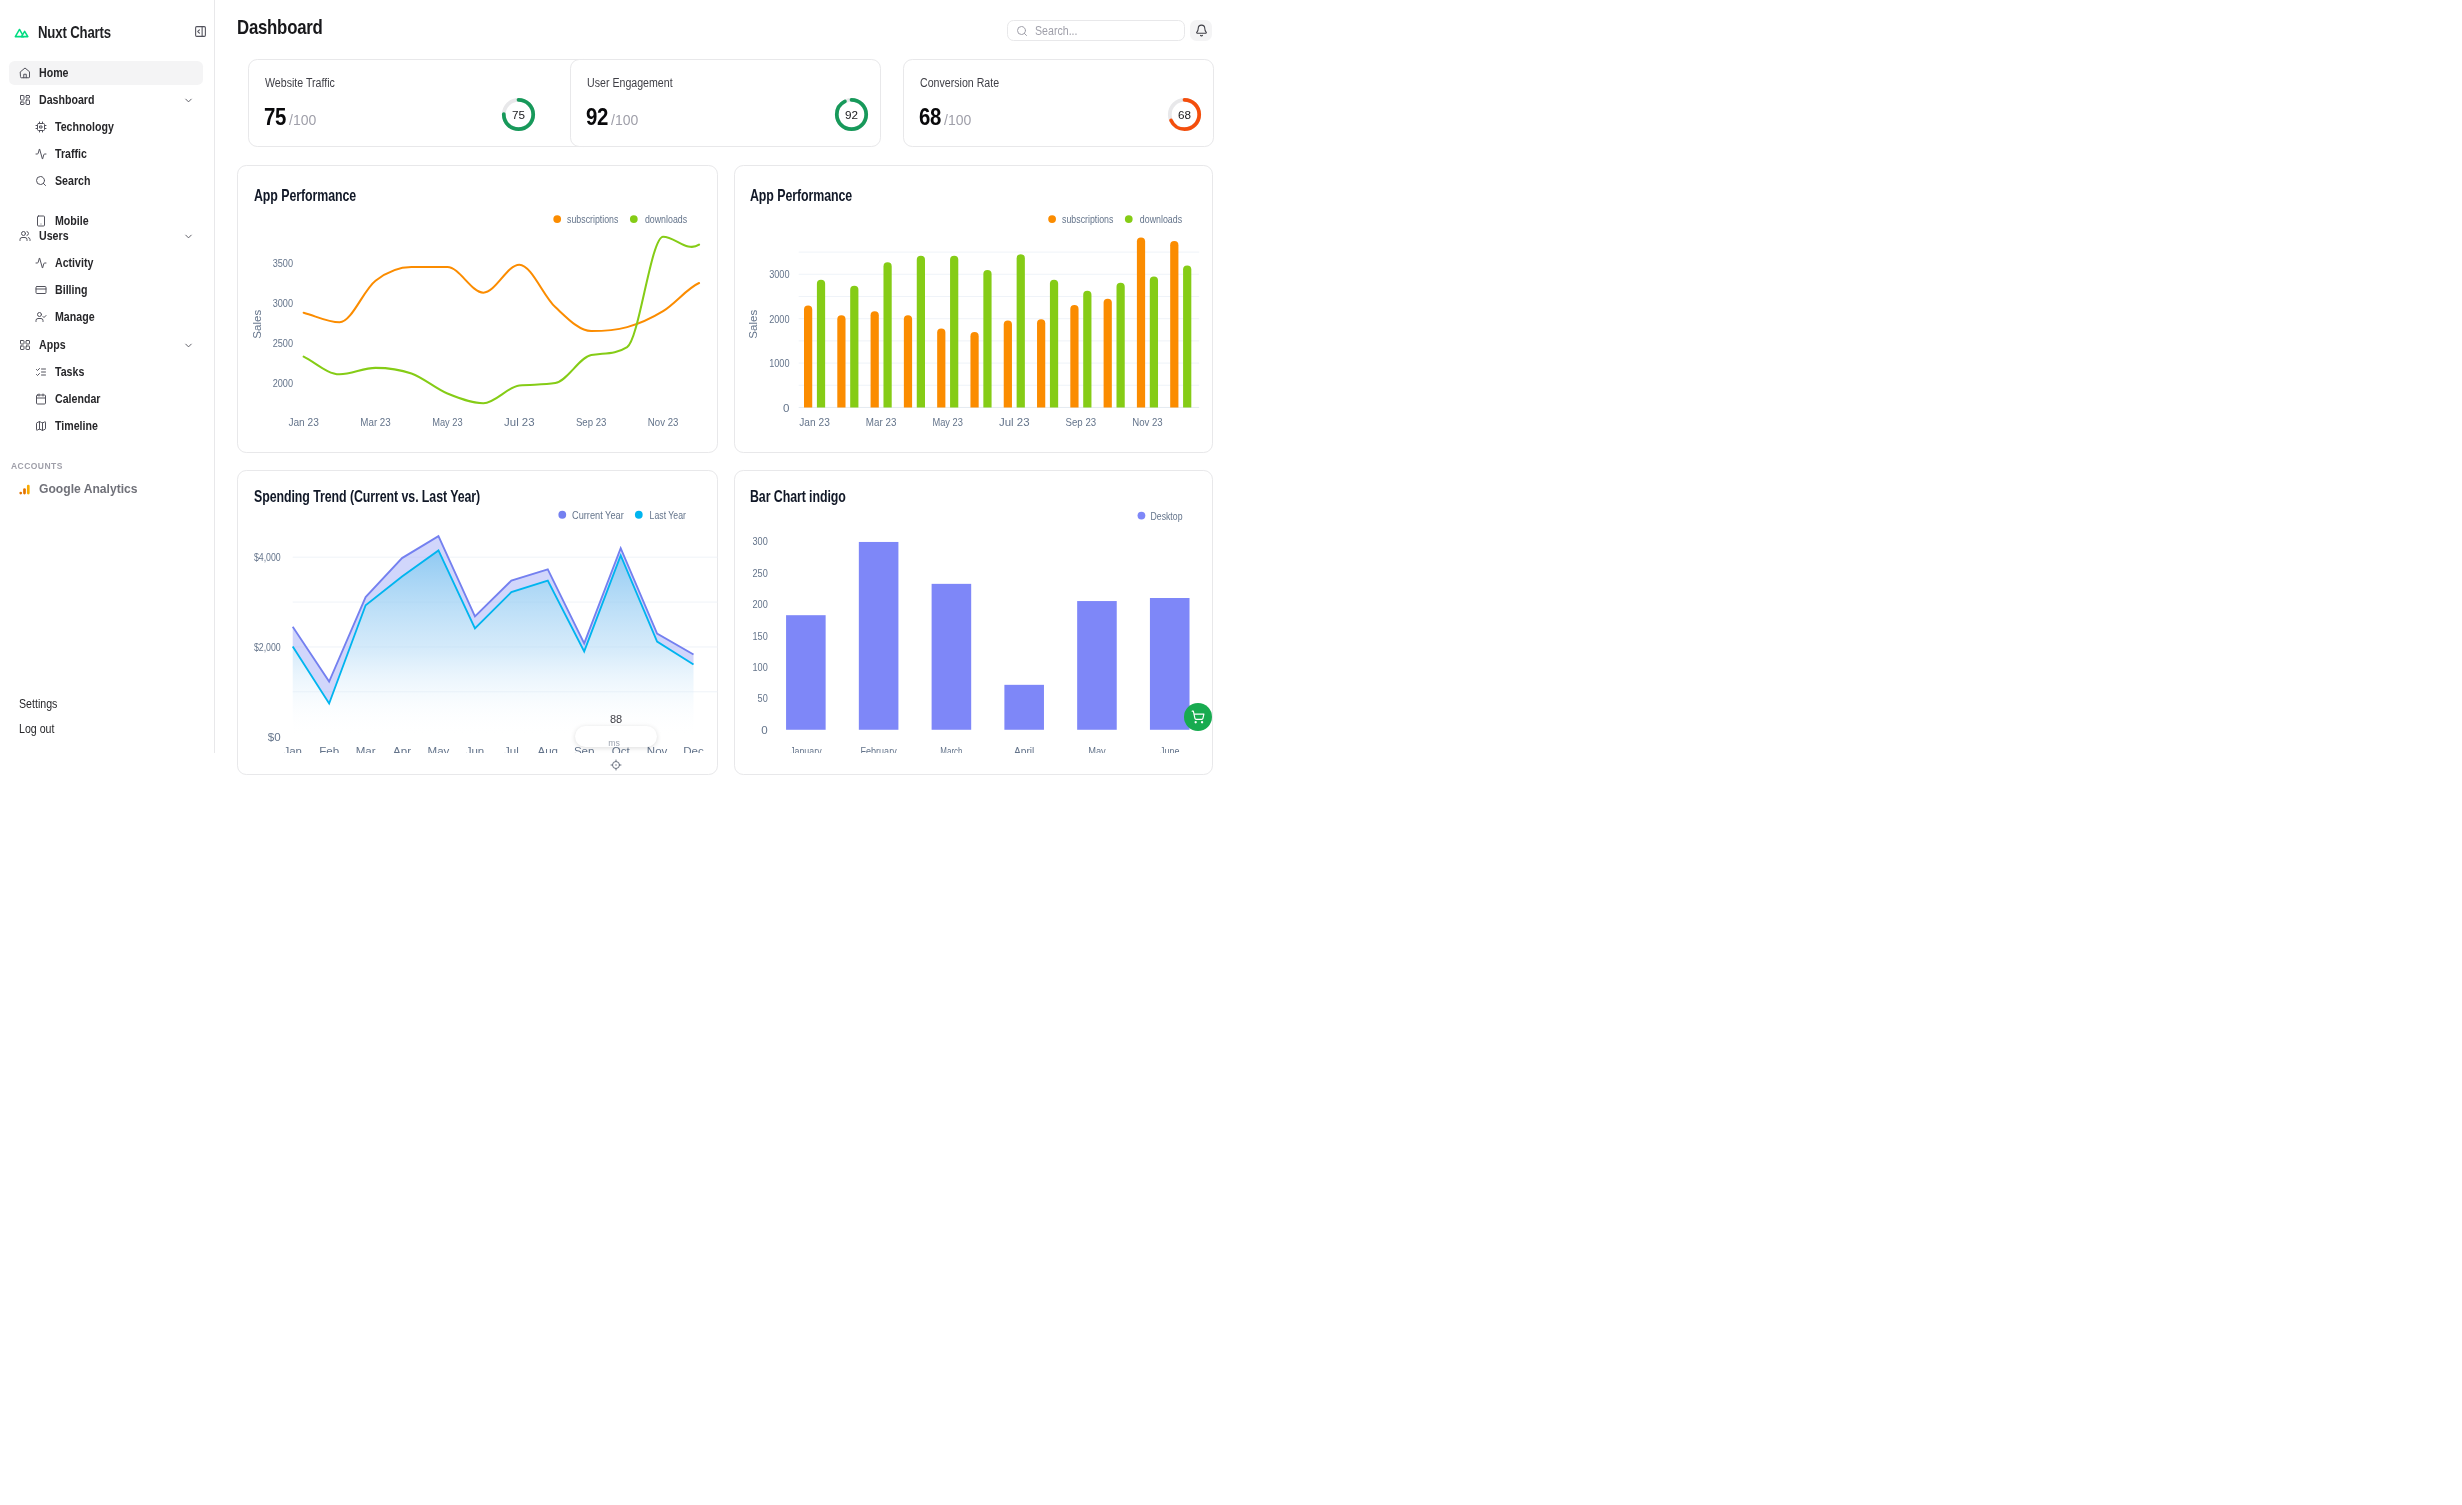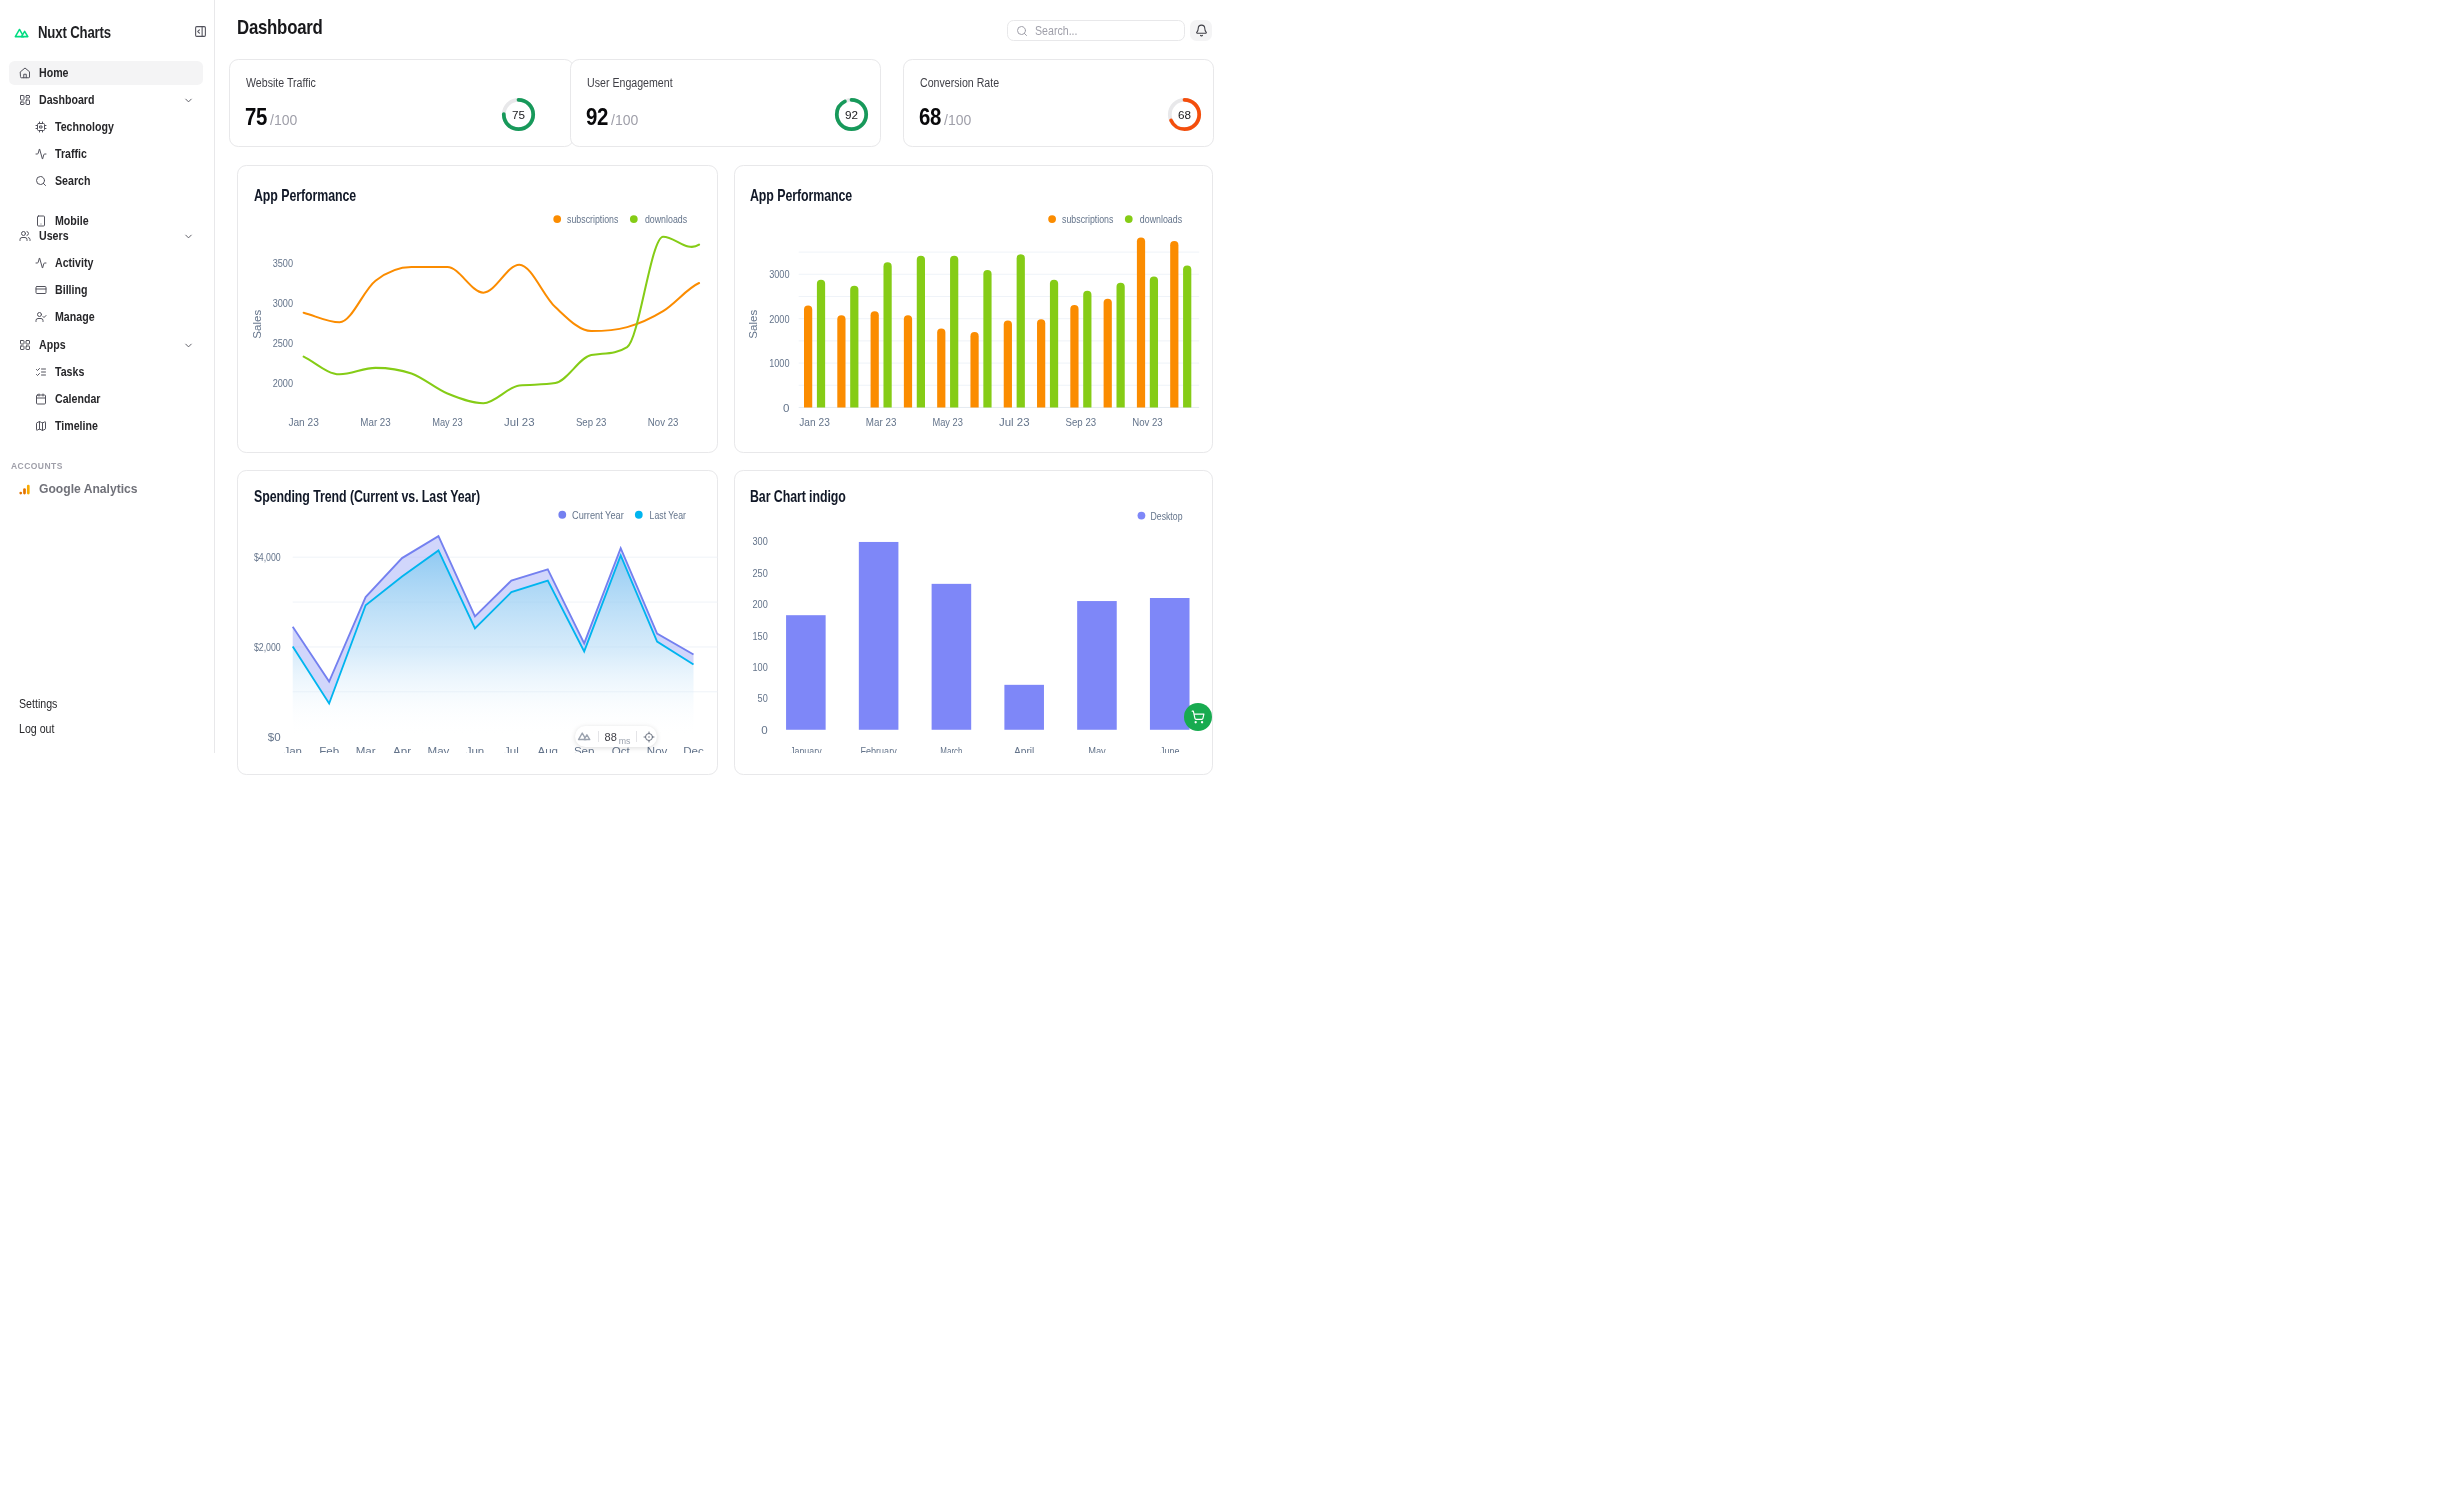--- a/index.html
+++ b/index.html
@@ -33,21 +33,21 @@
   border-radius:6.5px; display:flex; align-items:center; gap:6.5px; padding-left:8.3px; color:#9f9fa9; font-size:12.5px; }
 .bellbtn { position:absolute; left:1190px; top:20px; width:22px; height:21px; background:#f4f4f5;
   border-radius:6.5px; display:flex; align-items:center; justify-content:center; color:#3f3f46; }
 .card { position:absolute; border:0.9px solid #e8e8ea; border-radius:9.3px; background:#fff; }
 .ctitle { position:absolute; font-size:12.5px; color:#3f3f46; transform:scaleX(0.85); transform-origin:0 0; white-space:nowrap; }
 .big { font-size:24px; font-weight:700; color:#09090b; letter-spacing:-0.5px; display:inline-block; transform:scaleX(0.85); transform-origin:0 50%; }
 .of { font-size:14px; color:#9f9fa9; margin-left:-0.9px; }
 .chtitle { position:absolute; font-size:15.7px; font-weight:700; color:#111827; letter-spacing:-0.1px; transform:scaleX(0.79); transform-origin:0 0; white-space:nowrap; }
 .ax { font:12.5px "Liberation Sans",sans-serif; fill:#64748b; }
 .devpill { position:absolute; left:575px; top:726px; width:82px; height:21px; background:#fff; border-radius:11px;
-  box-shadow:0 0.9px 5.6px rgba(0,0,0,0.14); display:flex; align-items:center; justify-content:center; gap:5.6px; }
+  box-shadow:0 0.9px 5.6px rgba(0,0,0,0.14); display:flex; align-items:center; justify-content:center; gap:5.6px;flex-direction:column; }
 .devpill .sep { width:0.9px; height:10.2px; background:#e4e4e7; }
 .devpill .msnum { font-size:11px; color:#3f3f46; }
 .devpill .msu { font-size:8.8px; color:#9ca3af; margin-left:-3.7px;margin-top:8px;}
 .fab { position:absolute; left:1184px; top:703px; width:28px; height:28px; border-radius:50%;
   background:#18ab50; display:flex; align-items:center; justify-content:center; color:#fff; }
 </style></head>
 <body>
 <aside>
   <div class="logo">
       <svg width="16" height="11.6" viewBox="0 0 48 34" fill="none">
@@ -205,21 +205,21 @@
     </svg>
     <span class="sx">Search...</span>
   </div>
 <div class="bellbtn">
     <svg class="ic" width="13" height="13" viewBox="0 0 24 24" fill="none" stroke="currentColor" stroke-width="2" stroke-linecap="round" stroke-linejoin="round">
       <path d="M10.268 21a2 2 0 0 0 3.464 0"></path>
       <path d="M3.262 15.326A1 1 0 0 0 4 17h16a1 1 0 0 0 .74-1.673C19.41 13.956 18 12.499 18 8A6 6 0 0 0 6 8c0 4.499-1.411 5.956-2.738 7.326"></path>
     </svg>
   </div>
 
-<div class="card" style="left:229px;top:59px;width:345px;height:88px">
+<div class="card" style="left:248px;top:59px;width:345px;height:88px">
 <div class="ctitle" style="left:15.7px;top:16px">Website Traffic</div>
 <div class="abs" style="left:15.3px;top:43px;white-space:nowrap"><span class="big">75</span><span class="of">/100</span></div>
 </div>
 <svg class="abs" style="left:500px;top:96px" width="37" height="37" viewBox="0 0 39.5 39.5">
 <circle cx="19.75" cy="19.75" r="15.7" fill="none" stroke="#e8e8ea" stroke-width="4"></circle>
 <circle cx="19.75" cy="19.75" r="15.7" fill="none" stroke="#17995a" stroke-width="4" stroke-linecap="round" stroke-dasharray="73.98 98.65" transform="rotate(-90 19.75 19.75)"></circle>
 <text x="19.75" y="24.1" text-anchor="middle" style="font:400 12.5px 'Liberation Sans',sans-serif;fill:#18181b">75</text>
 </svg>
 <div class="card" style="left:570px;top:59px;width:311px;height:88px">
 <div class="ctitle" style="left:15.7px;top:16px">User Engagement</div>

